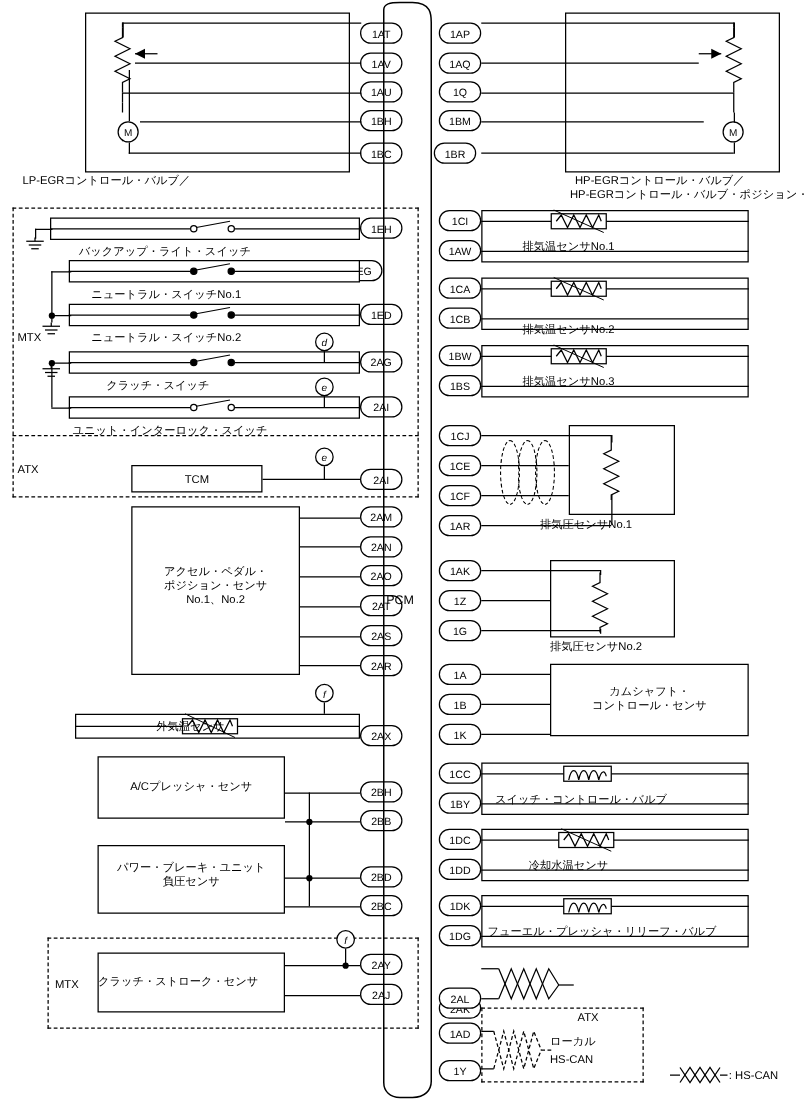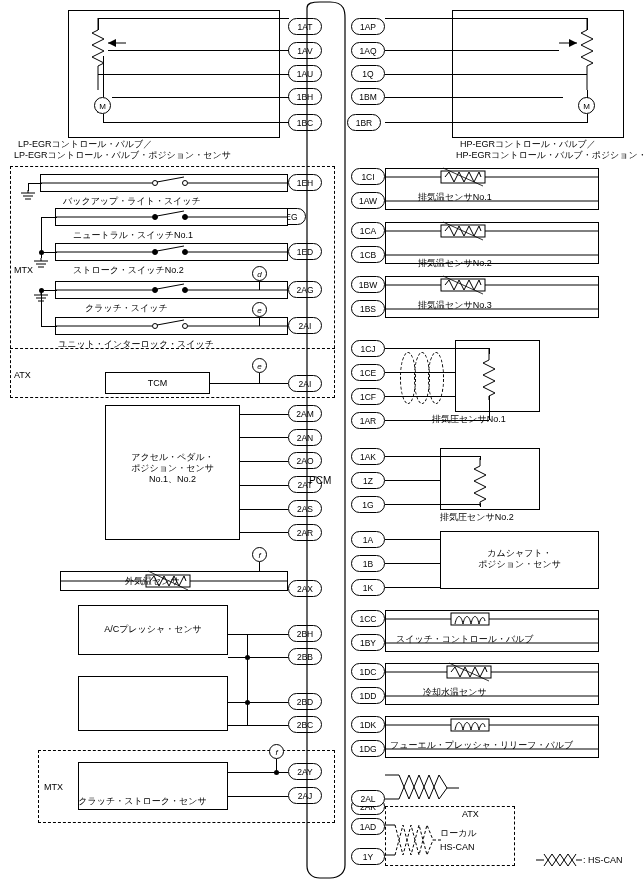--- a/index.html
+++ b/index.html
@@ -105,21 +105,20 @@
   <div class="mtr" style="left:94px;top:97px">M</div>
   <div class="ln vl" style="left:103px;top:56px;height:41px"></div>
   <div class="ln hl" style="left:103px;top:122px;width:186px"></div>
   <div class="ln vl" style="left:103px;top:114px;height:9px"></div>
   <div class="ln hl" style="left:108px;top:50px;width:181px"></div>
   <div class="ln hl" style="left:98px;top:18px;width:191px"></div>
   <div class="ln vl" style="left:98px;top:18px;height:12px"></div>
   <div class="ln hl" style="left:112px;top:97px;width:177px"></div>
   <div class="ln hl" style="left:98px;top:74px;width:191px"></div>
   <div class="lbl" style="left:18px;top:139px">LP-EGRコントロール・バルブ／</div>
-  <div class="lbl" style="left:14px;top:150px">LP-EGRコントロール・バルブ・ポジション・センサ</div>
 
   <div class="box" style="left:452px;top:10px;width:172px;height:128px"></div>
   <svg style="left:452px;top:10px;width:172px;height:128px">
     <path d="M135,12 L135,20 L129,23 L141,29 L129,35 L141,41 L129,47 L141,53 L135,56 L135,64" fill="none" stroke="#000" stroke-width="1"></path>
     <line x1="135" y1="12" x2="135" y2="8" stroke="#000"></line>
     <line x1="135" y1="64" x2="135" y2="80" stroke="#000"></line>
     <line x1="125" y1="33" x2="107" y2="33" stroke="#000"></line>
     <polygon points="125,33 117,29 117,37" fill="#000"></polygon>
   </svg>
   <div class="mtr" style="left:578px;top:97px">M</div>
@@ -168,21 +167,21 @@
   <div class="lbl" style="left:73px;top:230px">ニュートラル・スイッチNo.1</div>
 
   <div class="box" style="left:55px;top:243px;width:233px;height:18px"></div>
   <svg style="left:55px;top:243px;width:233px;height:18px">
     <line x1="0" y1="9" x2="97" y2="9" stroke="#000"></line>
     <line x1="133" y1="9" x2="233" y2="9" stroke="#000"></line>
     <circle cx="100" cy="9" r="2.5" fill="#000" stroke="#000"></circle>
     <circle cx="130" cy="9" r="2.5" fill="#000" stroke="#000"></circle>
     <line x1="102" y1="8" x2="129" y2="3" stroke="#000"></line>
   </svg>
-  <div class="lbl" style="left:73px;top:265px">ストローク・スイッチNo.2</div>
+  <div class="lbl" style="left:73px;top:265px">ニュートラル・スイッチNo.2</div>
   <svg style="left:33px;top:258px;width:16px;height:12px">
     <line x1="8" y1="0" x2="8" y2="3" stroke="#000"></line>
       <line x1="1" y1="3" x2="15" y2="3" stroke="#000"></line>
     <line x1="3" y1="6" x2="13" y2="6" stroke="#000"></line>
       <line x1="5" y1="9" x2="11" y2="9" stroke="#000"></line>
   </svg>
   <div class="ln vl" style="left:41px;top:217px;height:41px"></div>
   <div class="ln hl" style="left:41px;top:217px;width:16px"></div>
   <div class="ln hl" style="left:41px;top:252px;width:16px"></div>
   <div class="dot" style="left:39px;top:250px"></div>
@@ -252,29 +251,31 @@
   <div class="ln vl" style="left:259px;top:562px;height:9px"></div>
 
   <div class="box" style="left:78px;top:605px;width:150px;height:50px"></div>
   <div class="lblc" style="left:78px;top:624px;width:150px">A/Cプレッシャ・センサ</div>
   <div class="ln hl" style="left:228px;top:634px;width:60px"></div>
   <div class="ln hl" style="left:228px;top:657px;width:60px"></div>
   <div class="ln vl" style="left:247px;top:634px;height:23px"></div>
   <div class="dot" style="left:245px;top:655px"></div>
 
   <div class="box" style="left:78px;top:676px;width:150px;height:55px"></div>
+  <div class="lblc" style="left:78px;top:689px;width:150px;white-space:pre-line">パワー・ブレーキ・ユニット
+負圧センサ</div>
   <div class="ln hl" style="left:228px;top:702px;width:60px"></div>
   <div class="ln hl" style="left:228px;top:725px;width:60px"></div>
   <div class="ln vl" style="left:247px;top:657px;height:68px"></div>
   <div class="dot" style="left:245px;top:700px"></div>
 
   <div class="dashbox" style="left:38px;top:750px;width:297px;height:73px"></div>
   <div class="lbl" style="left:44px;top:782px">MTX</div>
   <div class="box" style="left:78px;top:762px;width:150px;height:48px"></div>
-  <div class="lblc" style="left:78px;top:796px;width:129px">クラッチ・ストローク・センサ</div>
+  <div class="lblc" style="left:78px;top:780px;width:129px">クラッチ・ストローク・センサ</div>
   <div class="ln hl" style="left:228px;top:772px;width:60px"></div>
   <div class="ln hl" style="left:228px;top:796px;width:60px"></div>
   <div class="circ" style="left:269px;top:744px">f</div>
   <div class="ln vl" style="left:276px;top:759px;height:13px"></div>
   <div class="dot" style="left:274px;top:770px"></div>
 
   <div class="box" style="left:385px;top:168px;width:214px;height:42px"></div>
   <svg style="left:385px;top:168px;width:214px;height:24px">
     <line x1="0" y1="9" x2="56" y2="9" stroke="#000"></line>
     <line x1="100" y1="9" x2="214" y2="9" stroke="#000"></line>
@@ -330,21 +331,21 @@
   </svg>
   <div class="ln hl" style="left:385px;top:456px;width:95px"></div>
   <div class="ln hl" style="left:385px;top:480px;width:55px"></div>
   <div class="ln hl" style="left:385px;top:504px;width:95px"></div>
   <div class="ln vl" style="left:480px;top:456px;height:4px"></div>
   <div class="ln vl" style="left:480px;top:503px;height:4px"></div>
   <div class="lbl" style="left:440px;top:512px">排気圧センサNo.2</div>
 
   <div class="box" style="left:440px;top:531px;width:159px;height:58px"></div>
   <div class="lblc" style="left:440px;top:548px;width:159px;white-space:pre-line">カムシャフト・
-ポジション・センサ</div>
+コントロール・センサ</div>
   <div class="ln hl" style="left:385px;top:539px;width:55px"></div>
   <div class="ln hl" style="left:385px;top:563px;width:55px"></div>
   <div class="ln hl" style="left:385px;top:587px;width:55px"></div>
 
   <div class="box" style="left:385px;top:610px;width:214px;height:42px"></div>
   <svg style="left:385px;top:610px;width:214px;height:24px">
     <line x1="0" y1="9" x2="66" y2="9" stroke="#000"></line>
     <line x1="104" y1="9" x2="214" y2="9" stroke="#000"></line>
     <line x1="0" y1="33" x2="214" y2="33" stroke="#000"></line>
     <rect x="66" y="3" width="38" height="12" fill="none" stroke="#000"></rect>

